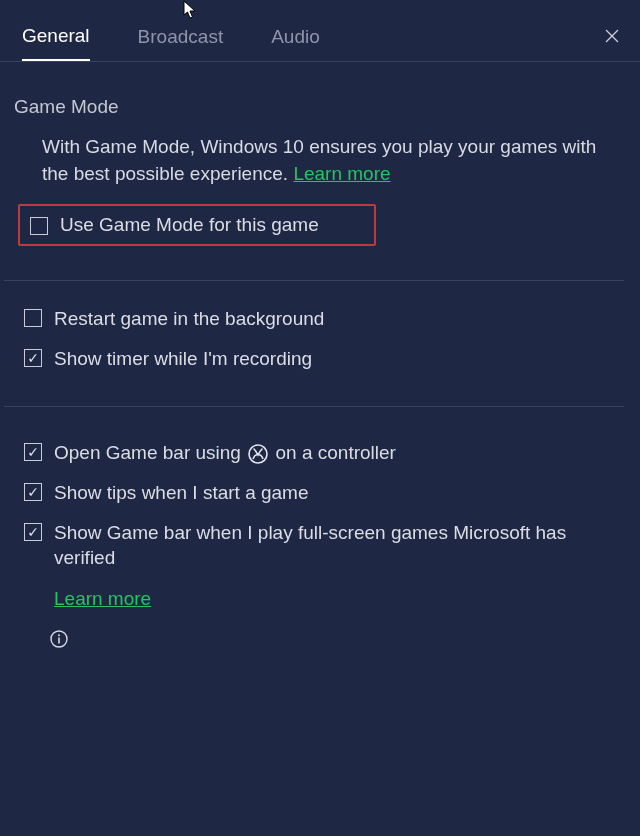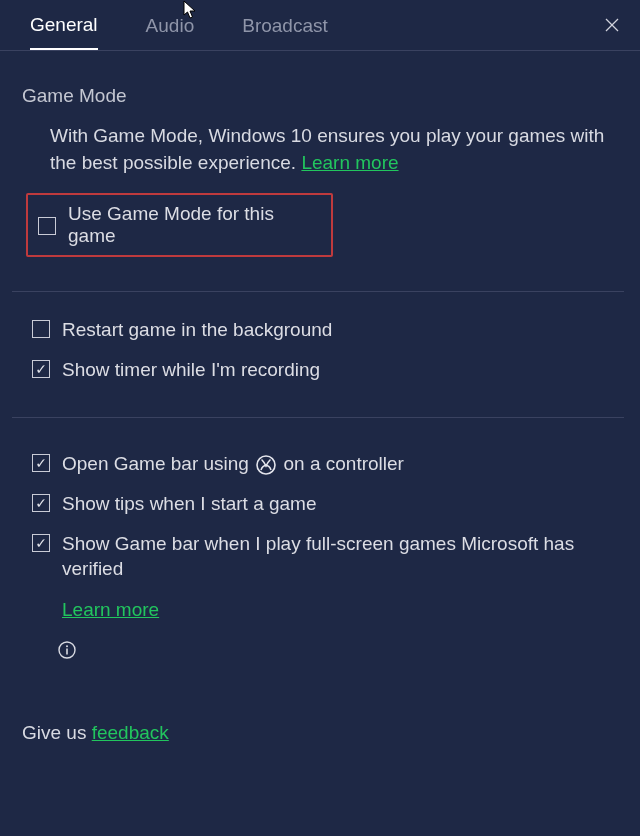--- a/index.html
+++ b/index.html
@@ -20,22 +20,23 @@
       z-index: 100;
       pointer-events: none;
     }
     .cursor svg { display: block; }
 
     .tabbar {
       display: flex;
       align-items: center;
       height: 51px;
       border-bottom: 1px solid #3a4260;
-      padding-left: 30px;
+      padding-left: 22px;
       position: relative;
+      margin-top: 11px;
     }
     .tab {
       color: #8f95a9;
       padding: 14px 0 12px 0;
       margin-right: 48px;
       cursor: pointer;
       font-size: 19px;
     }
     .tab.active {
       color: #ffffff;
@@ -48,21 +49,21 @@
       transform: translateY(-50%);
       color: #d0d2dc;
       cursor: pointer;
       font-size: 18px;
       width: 24px;
       height: 24px;
       display: flex;
       align-items: center;
       justify-content: center;
     }
-    .content { padding: 24px 16px 0 12px; }
+    .content { padding: 24px 16px 0 4px; }
     .section { padding: 10px 10px 20px 10px; }
     .section-title {
       color: #c4c7d2;
       font-size: 19px;
       margin-bottom: 16px;
     }
     .desc {
       color: #d8dae2;
       line-height: 1.42;
       padding-left: 28px;
@@ -72,21 +73,21 @@
       color: #22c55e;
       text-decoration: underline;
       cursor: pointer;
     }
     .highlight-row {
       border: 2px solid #bf3a3d;
       border-radius: 2px;
       padding: 8px 10px;
       display: flex;
       align-items: center;
-      width: 307px;
+      width: 358px;
       margin-left: 4px;
       margin-bottom: 6px;
     }
     .check-row {
       display: flex;
       align-items: flex-start;
       padding: 7px 0 7px 10px;
       line-height: 1.35;
     }
     .cbox {
@@ -139,22 +140,22 @@
 <body>
 
 <div class="cursor">
   <svg width="16" height="20" viewBox="0 0 16 20">
     <path d="M1 1 L1 15 L4.5 12 L7 18 L9.5 17 L7 11 L12 11 Z" fill="#ffffff" stroke="#000" stroke-width="1"></path>
   </svg>
 </div>
 
 <div class="tabbar">
   <div class="tab active">General</div>
+  <div class="tab">Broadcast</div>
   <div class="tab">Audio</div>
-  <div class="tab">Broadcast</div>
   <div class="close-btn">
     <svg width="14" height="14" viewBox="0 0 14 14">
       <line x1="1" y1="1" x2="13" y2="13" stroke="#d0d2dc" stroke-width="1.2"></line>
       <line x1="13" y1="1" x2="1" y2="13" stroke="#d0d2dc" stroke-width="1.2"></line>
     </svg>
   </div>
 </div>
 
 <div class="content">
 
@@ -214,17 +215,14 @@
       <span class="info-icon">
         <svg width="18" height="18" viewBox="0 0 18 18">
           <circle cx="9" cy="9" r="8" fill="none" stroke="#d8dae2" stroke-width="1.4"></circle>
           <circle cx="9" cy="5.2" r="1" fill="#d8dae2"></circle>
           <rect x="8.2" y="7.5" width="1.6" height="6" fill="#d8dae2"></rect>
         </svg>
       </span>
     </div>
   </div>
 
-  <div class="feedback-row">
-    <span>Give us </span><a class="link">feedback</a>
-  </div>
 
 </div>
 
 </body></html>

